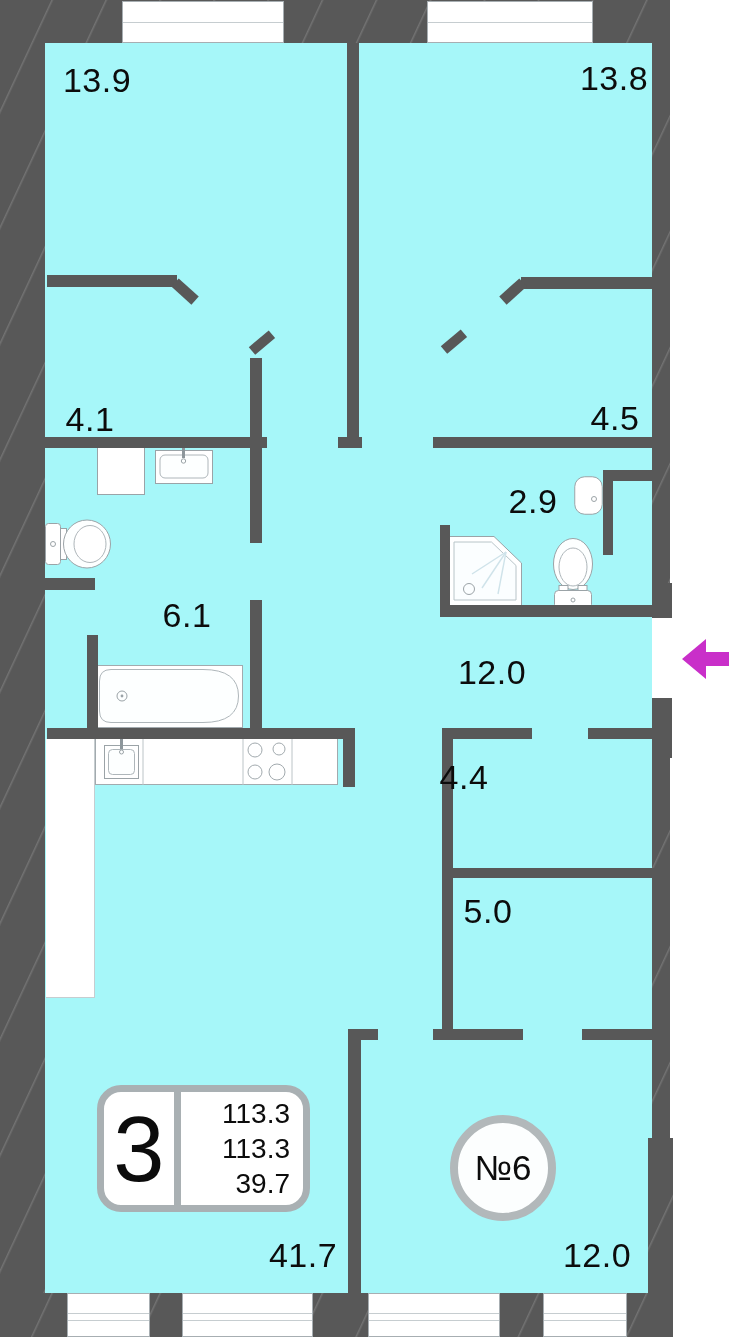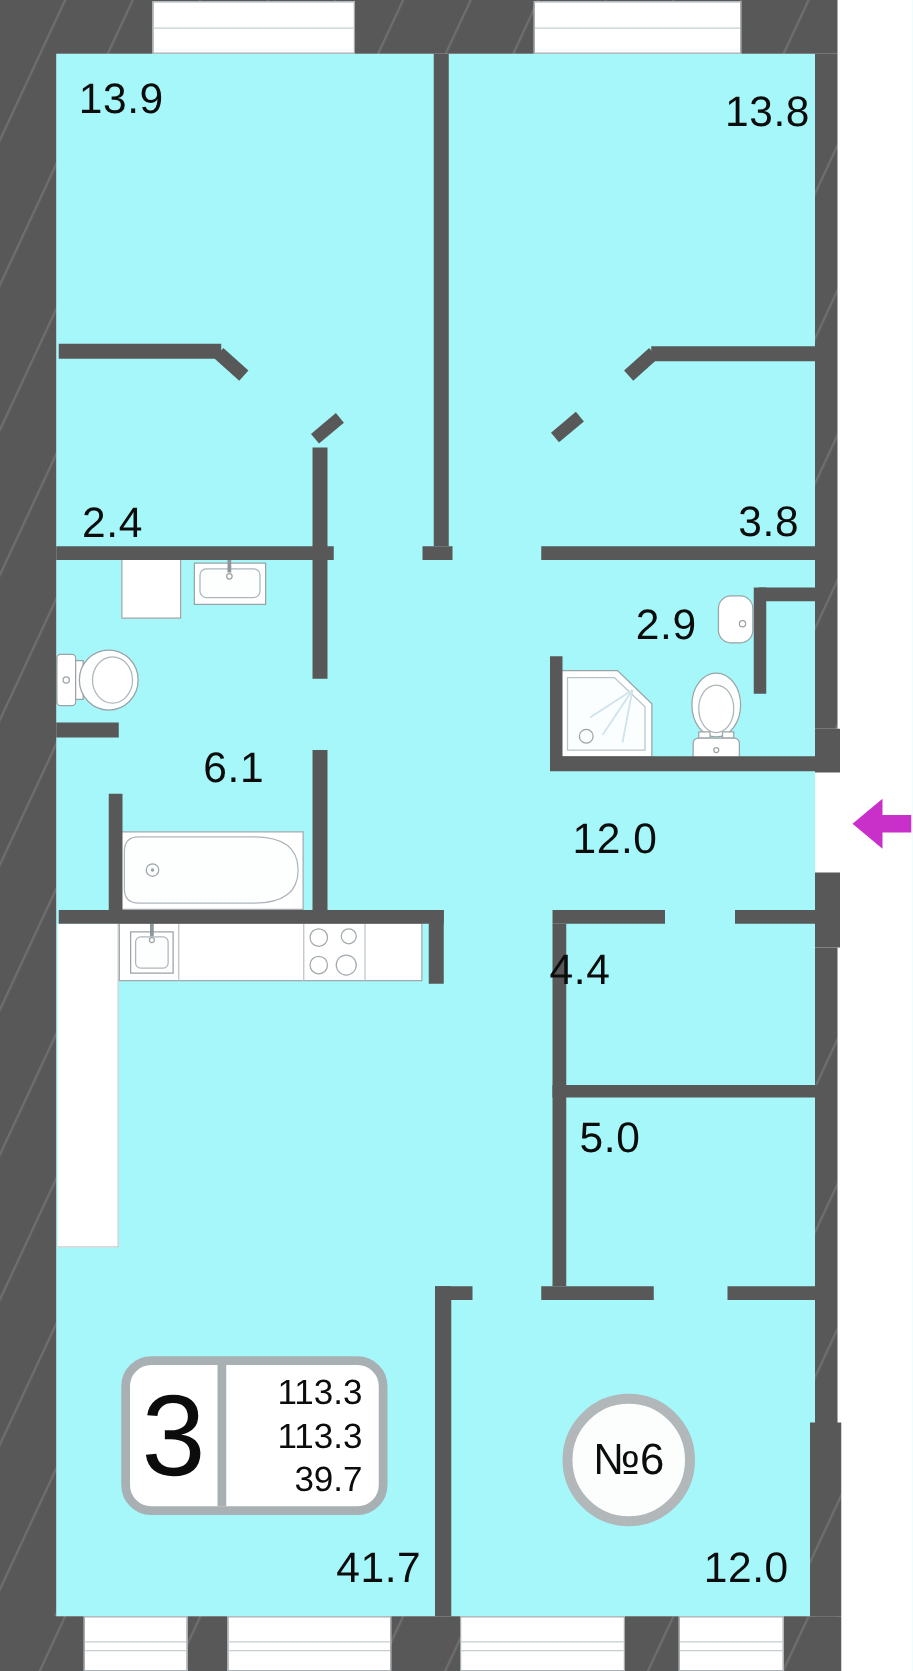--- a/index.html
+++ b/index.html
@@ -163,23 +163,23 @@
   <div class="win" style="left:368px;top:1293px;width:132px;height:44px">
       <i style="top:45%"></i>
       <i style="top:62%"></i>
     </div>
   <div class="win" style="left:543px;top:1293px;width:84px;height:44px">
       <i style="top:45%"></i>
       <i style="top:62%"></i>
     </div>
 
   <div class="lbl" style="left:97px;top:80px">13.9</div>
-  <div class="lbl" style="left:614px;top:90px">13.8</div>
-  <div class="lbl" style="left:90px;top:419px">2.4</div>
-  <div class="lbl" style="left:615px;top:418px">3.8</div>
+  <div class="lbl" style="left:614px;top:78px">13.8</div>
+  <div class="lbl" style="left:90px;top:419px">4.1</div>
+  <div class="lbl" style="left:615px;top:418px">4.5</div>
   <div class="lbl" style="left:533px;top:501px">2.9</div>
   <div class="lbl" style="left:187px;top:615px">6.1</div>
   <div class="lbl" style="left:492px;top:672px">12.0</div>
   <div class="lbl" style="left:464px;top:777px">4.4</div>
   <div class="lbl" style="left:488px;top:911px">5.0</div>
   <div class="lbl" style="left:303px;top:1255px">41.7</div>
   <div class="lbl" style="left:597px;top:1255px">12.0</div>
 
   <div class="badge">
     <div class="badge-num">3</div>

